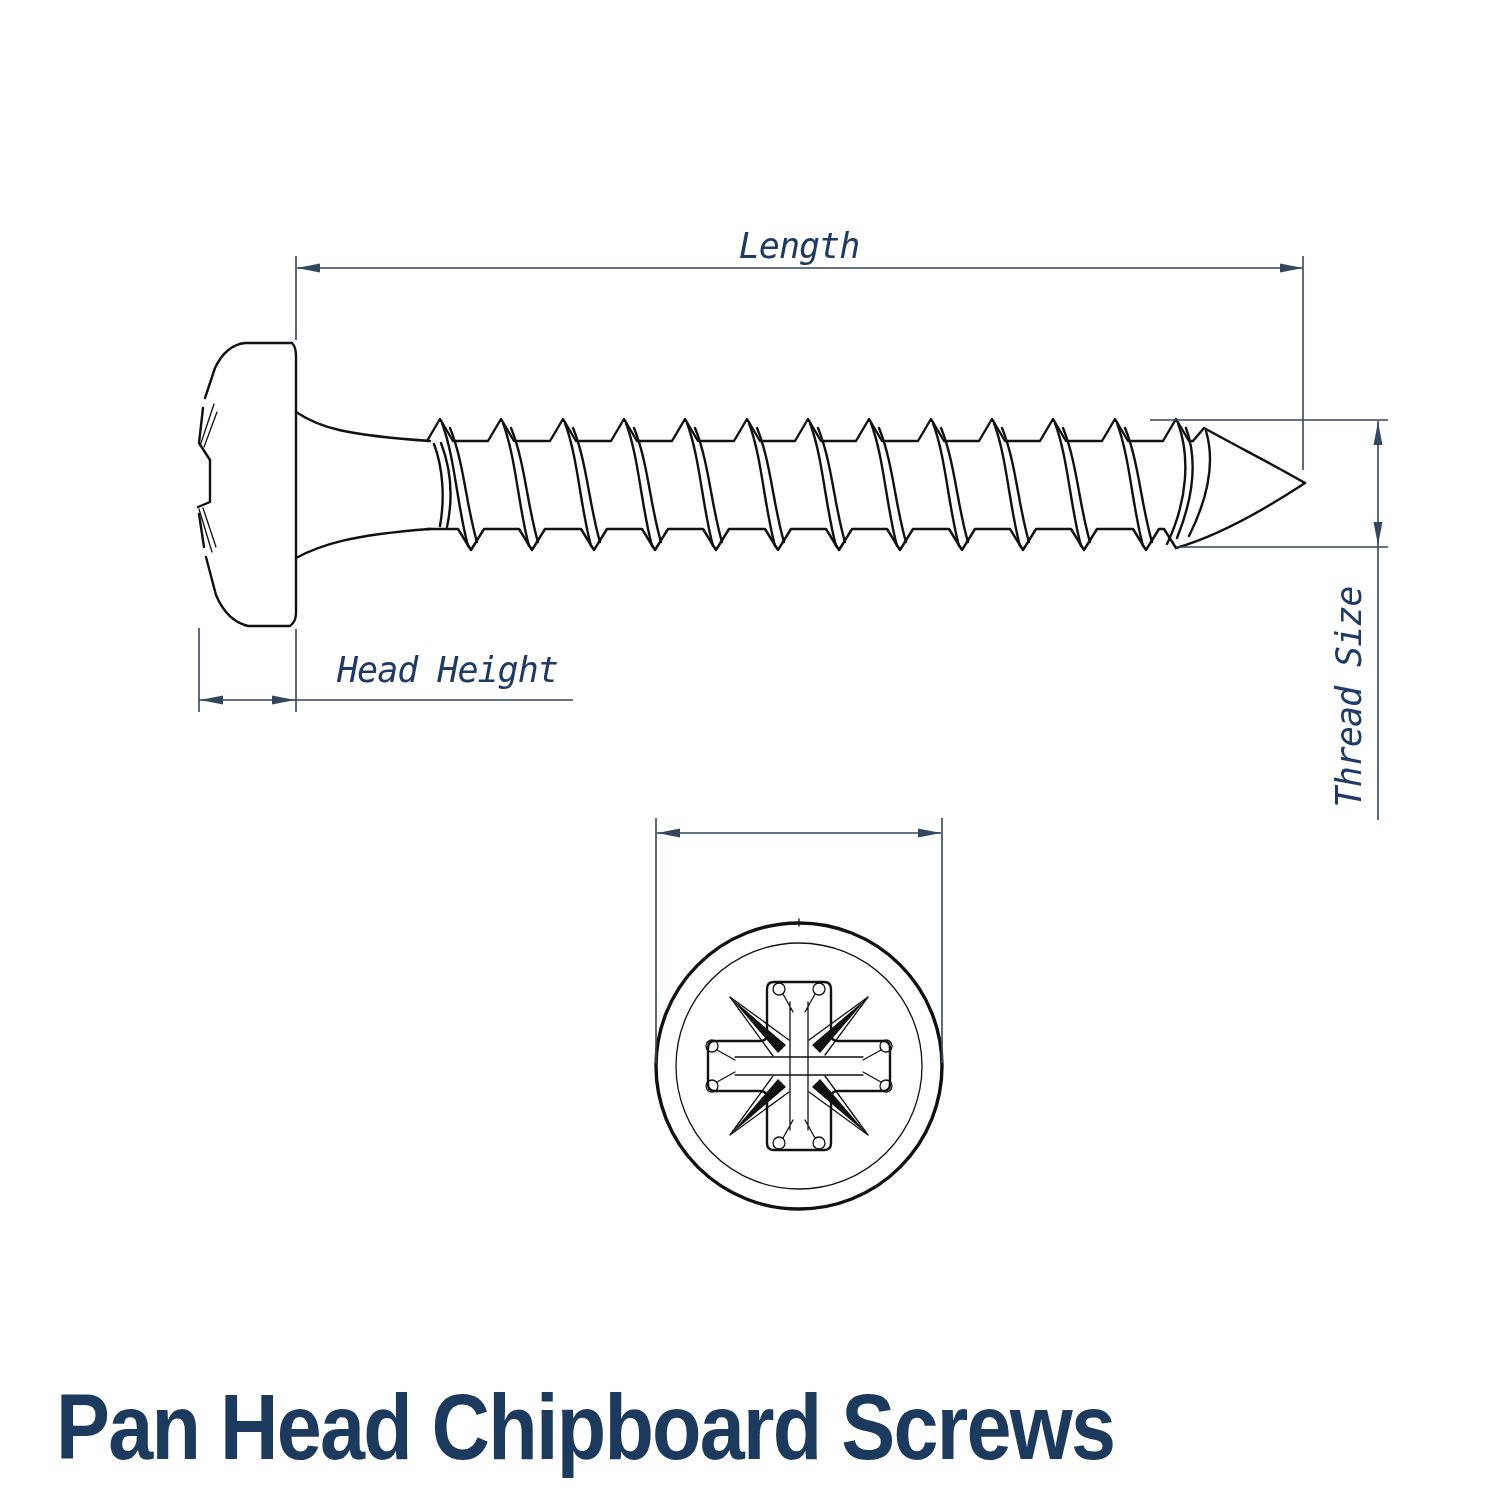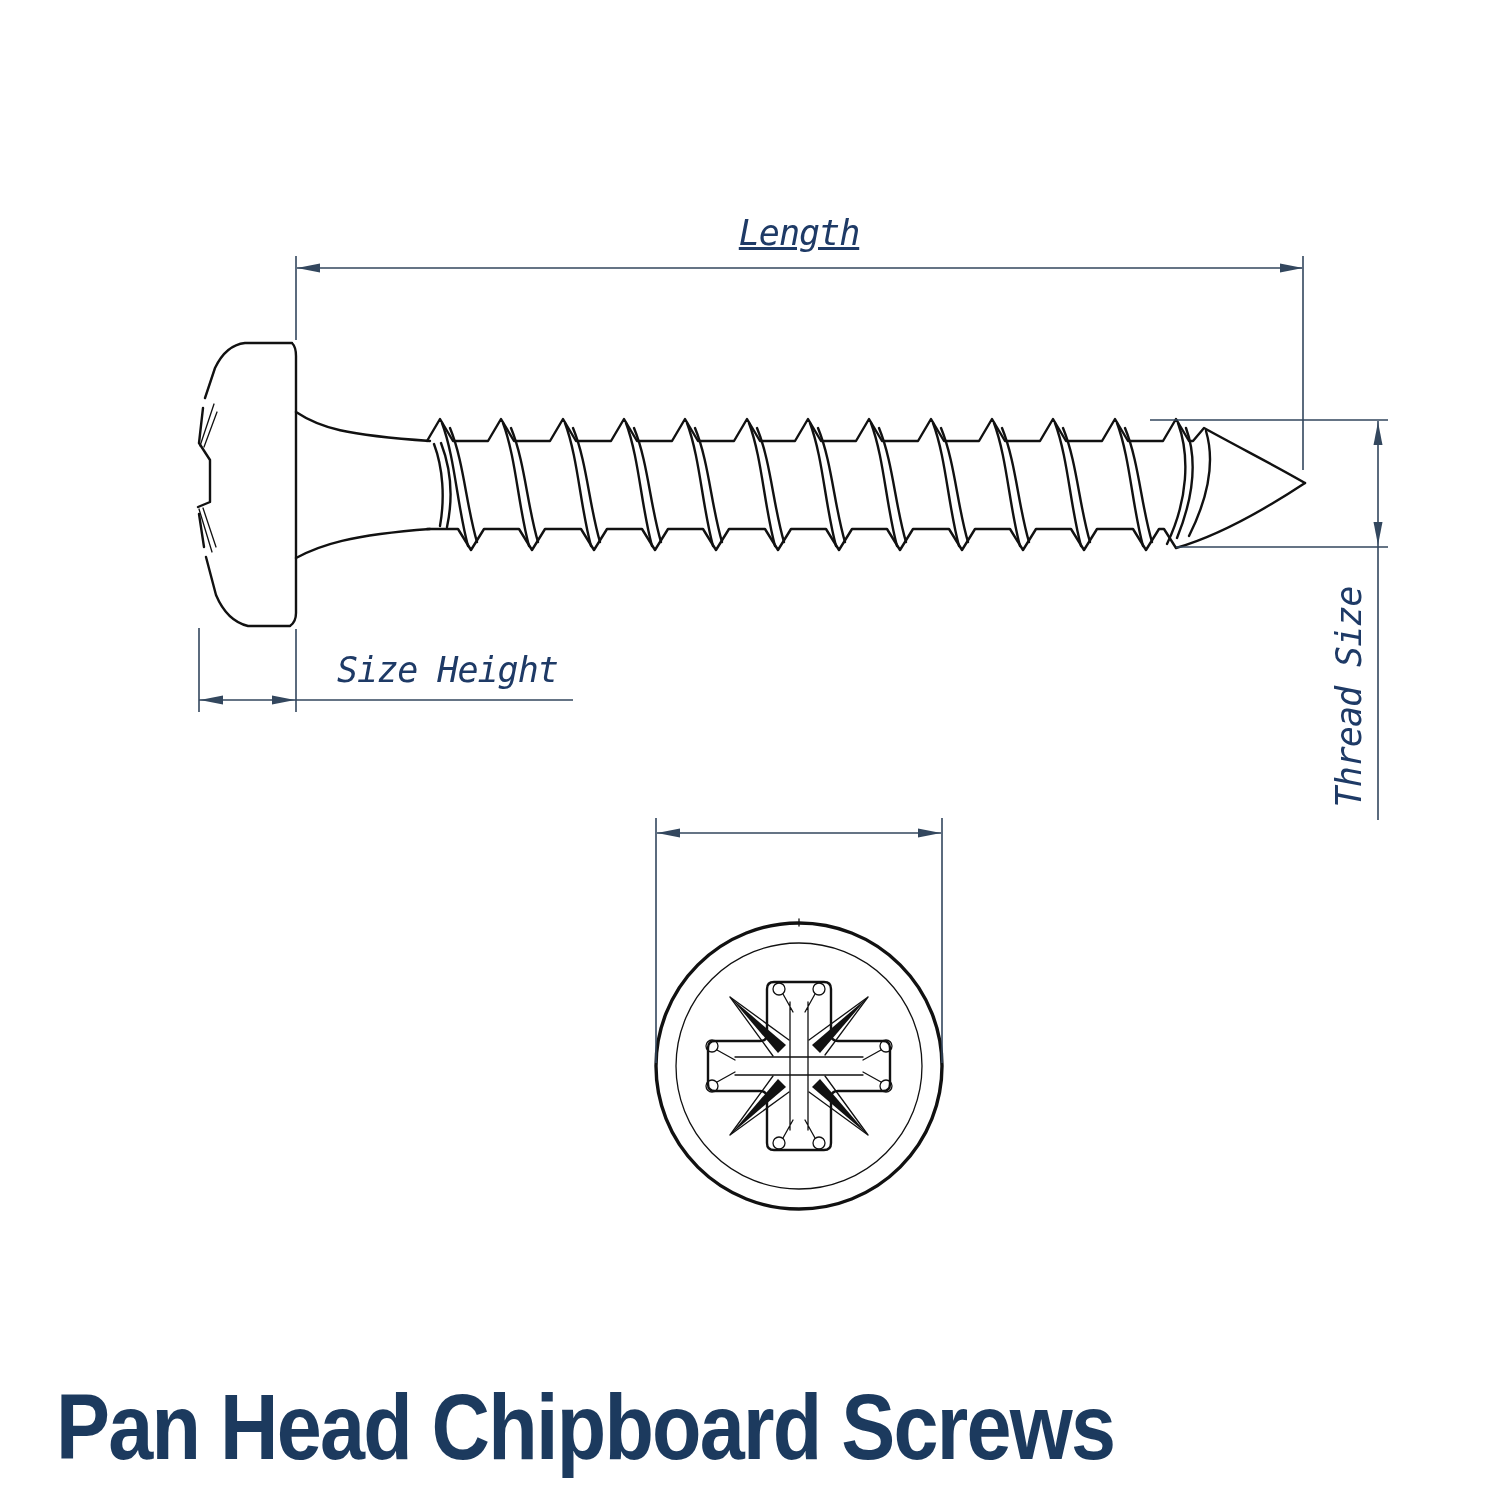--- a/index.html
+++ b/index.html
@@ -180,21 +180,21 @@
       <polygon class="dim-arrow" points="1378,545 1373.5,522 1382.5,522"></polygon>
     </g>
 
     <g>
       <path class="dim" d="M 656 818 L 656 1063 M 942 818 L 942 1063 M 657 833 L 941 833"></path>
       <polygon class="dim-arrow" points="657,833 680,828.5 680,837.5"></polygon>
       <polygon class="dim-arrow" points="941,833 918,828.5 918,837.5"></polygon>
     </g>
   </svg>
 
-  <div class="dim-label centered" style="left:799px;top:216px;text-decoration:underline;">Length</div>
-
-  <div class="dim-label" style="left:337px;top:653px;">Size Height</div>
+  <div class="dim-label centered" style="left:799px;top:229px;">Length</div>
+
+  <div class="dim-label" style="left:337px;top:653px;">Head Height</div>
 
   <div class="dim-label rotated" style="left:1349px;top:697px;">Thread Size</div>
 
 
   <h1 class="title">Pan Head Chipboard Screws</h1>
 </div>
 
 </body></html>

